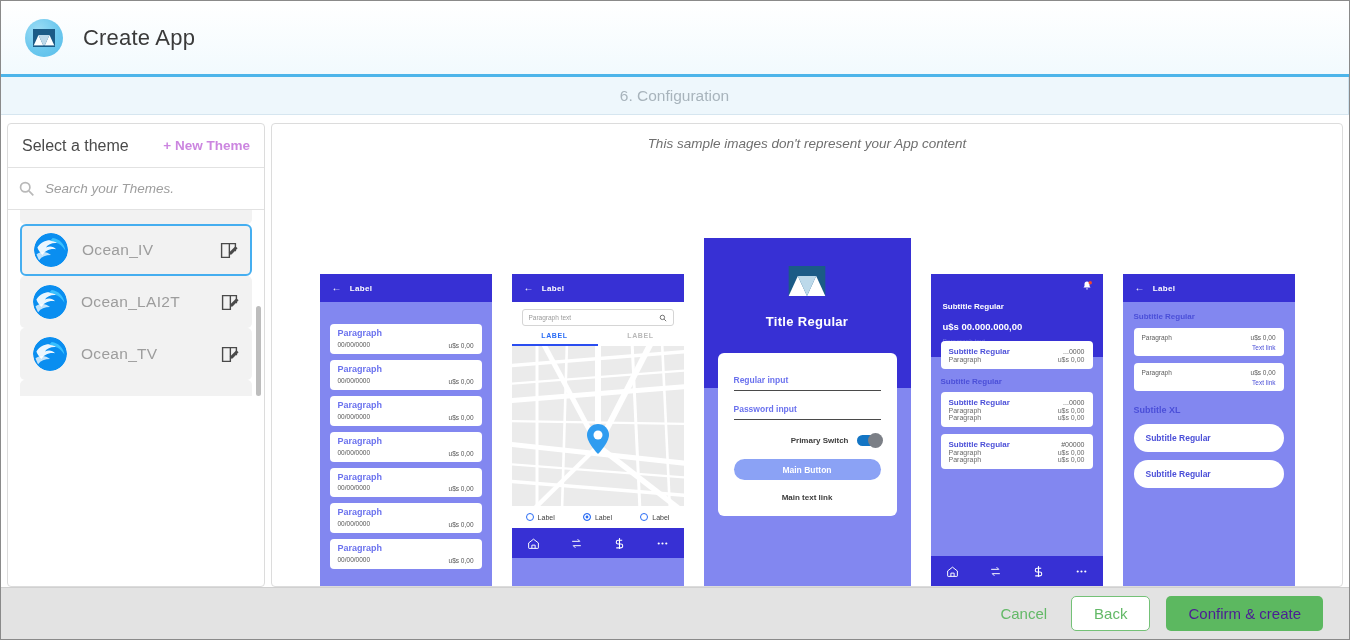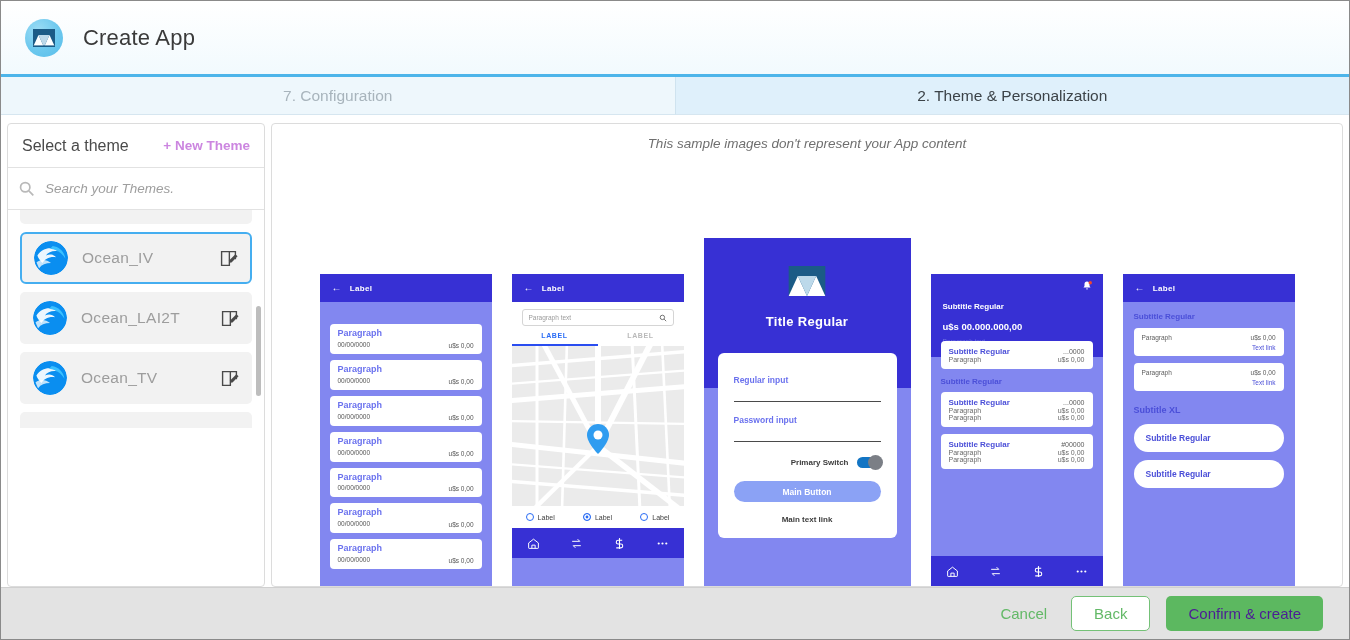--- a/index.html
+++ b/index.html
@@ -86,21 +86,21 @@
     font-family: "Liberation Sans", sans-serif;
     font-size: 13.5px; font-style: italic; color: #4c1d95;
     background: transparent;
   }
   .search-input::placeholder { color: #9e9e9e; font-style: italic; }
   .theme-list {
     flex: 1; position: relative; overflow: hidden;
     padding: 0 12px;
   }
   .theme-item {
-    height: 52px; margin-top: 8px;
+    height: 52px; 
     background: #f2f2f2; border-radius: 5px;
     display: flex; align-items: center;
     padding: 0 12px; gap: 14px;
     border: 1px solid transparent;
   }
   .theme-item.partial-top { height: 14px; margin-top: 0; border-radius: 0 0 5px 5px; }
   .theme-item.partial-bottom { height: 16px; border-radius: 5px 5px 0 0; }
   .theme-item.selected {
     background: #f2f2f2;
     border: 2px solid #45aef0;
@@ -207,21 +207,21 @@
   }
   .m3-logo { width: 38px; height: 30px; }
   .m3-title { font-size: 13px; font-weight: 600; letter-spacing: .3px; }
   .m3-lower { position: absolute; left: 0; right: 0; top: 150px; bottom: 0; background: #8287f0; }
   .m3-card {
     position: absolute; left: 14px; right: 14px; top: 115px;
     background: #fff; border-radius: 6px;
     padding: 22px 16px 14px 16px;
     display: flex; flex-direction: column; gap: 13px;
   }
-  .m3-field { border-bottom: 1.2px solid #4a4a4a; padding-bottom: 16px; }
+  .m3-field { border-bottom: 1.2px solid #4a4a4a; padding-bottom: 5px; }
   .m3-field span { color: #6b72ee; font-size: 8.5px; font-weight: 600; }
   .m3-switch-row {
     display: flex; align-items: center; justify-content: flex-end;
     gap: 8px; color: #3c3c3c; font-size: 8px; font-weight: 600; margin-top: 2px;
   }
   .m3-switch {
     width: 24px; height: 11px; border-radius: 6px; background: #1375c4;
     position: relative;
   }
   .m3-switch::after {
@@ -306,22 +306,21 @@
         <polygon points="0,18 5.5,6 11,18" fill="#ffffff"></polygon>
         <polygon points="11,18 16.5,6 22,18" fill="#ffffff"></polygon>
         <polygon points="5.5,6 11,18 16.5,6" fill="#bcd9ea"></polygon>
         <rect x="0" y="16.4" width="22" height="1.6" fill="#1b5b86"></rect>
       </svg>
     </div>
     <div class="header-title">Create App</div>
   </div>
 
   <div class="tabs">
-    <div class="tab inactive">7. Configuration</div>
-    <div class="tab active">2. Theme &amp; Personalization</div>
+    <div class="tab inactive">6. Configuration</div>
   </div>
 
   <div class="body-area">
 
     <div class="sidebar">
       <div class="sidebar-head">
         <div class="sidebar-head-title">Select a theme</div>
         <div class="new-theme-btn">+ New Theme</div>
       </div>
 

